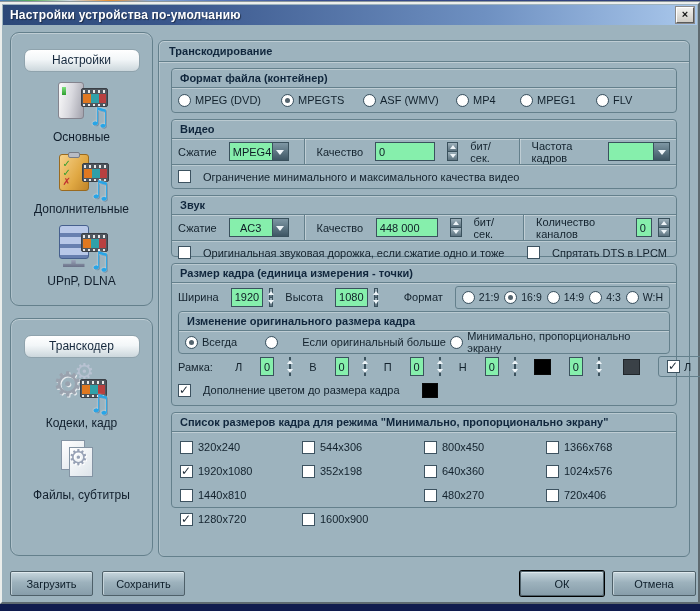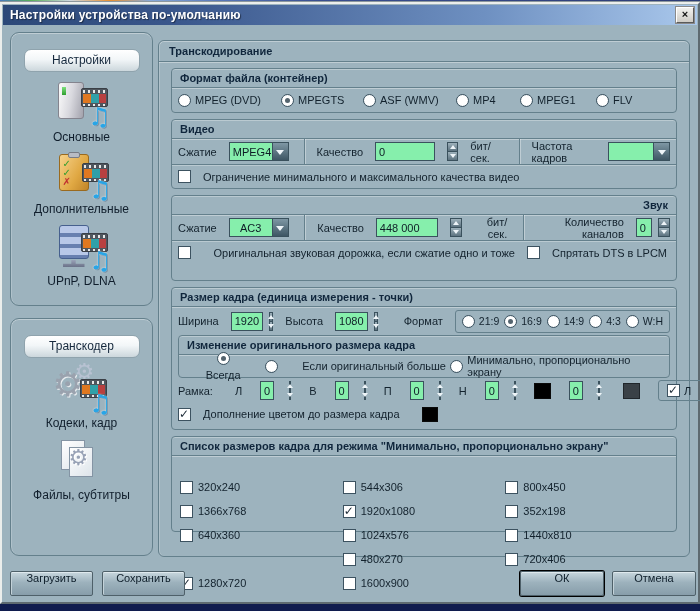--- a/index.html
+++ b/index.html
@@ -87,27 +87,27 @@
   .radio { width:13px; height:13px; border-radius:50%; background:radial-gradient(#ffffff 55%,#dfe8ec); border:1px solid #3c5260; flex:none; position:relative; }
   .radio.sel::after { content:""; position:absolute; left:3px; top:3px; width:5px; height:5px; border-radius:50%; background:#54646e; }
   .chk { width:13px; height:13px; background:#fff; border:1px solid #3c5260; flex:none; position:relative; }
   .chk.checked::after { content:"✓"; position:absolute; left:0px; top:-2px; font-size:12px; font-weight:bold; color:#1c2a36; }
   .swatch { width:17px; height:16px; border:1px solid #0a0a0a; flex:none; }
   .opt { display:flex; align-items:center; gap:4px; }
   .ratio-box { margin-left:auto; display:flex; align-items:center; gap:5px; padding:2px 6px; border:1px solid #64808c; border-radius:3px; height:23px; font-size:10.5px; }
   .sidechk-box { margin-left:auto; display:flex; align-items:center; gap:11px; padding:2px 8px; border:1px solid #64808c; border-radius:3px; height:21px; }
 
   
-  .size-grid { display:grid; grid-template-columns:repeat(3,1fr); padding:3px 8px 4px;margin-top:16px; }
+  .size-grid { display:grid; grid-template-columns:repeat(4,1fr); padding:3px 8px 4px; }
   .size-cell { display:flex; align-items:center; gap:5px; height:24px; }
 
   
   .btn3d { position:absolute; height:25px; background:linear-gradient(#c8d7de,#9db2bd 45%,#879daa);
     border:1px solid #4e6069; border-radius:2px; box-shadow:inset 0 1px 0 #dfe9ee, inset 1px 0 0 #c3d2d9;
-    display:flex; align-items:flex-start; justify-content:center; color:#0e1e2a; cursor:default; }
+    display:flex; align-items:center; justify-content:center; color:#0e1e2a; cursor:default; }
   .btn3d.default { box-shadow:0 0 0 1px #000, inset 0 1px 0 #dfe9ee; }
   .bottom-strip { position:absolute; left:0; bottom:0; width:700px; height:7px; background:#101c4e; }
 </style>
 </head>
 <body>
 
 <div class="screen">
   <div class="desktop-strip"></div>
 
   <div class="window">
@@ -224,21 +224,21 @@
             <span class="field" style="width:46px;"></span>
             <span class="combo-btn"></span>
           </span>
         </div>
         <div class="row" style="height:23px;">
           <span class="chk"></span>
           <span>Ограничение минимального и максимального качества видео</span>
         </div>
       </div>
 
-      <div class="gbox" style="height:86px;text-align:right;">
+      <div class="gbox" style="height:62px;">
         <div class="gbox-head">Звук</div>
         <div class="row" style="height:26px; border-bottom:1px solid #64808c; box-shadow:0 1px 0 rgba(255,255,255,.3);">
           <span>Сжатие</span>
           <span class="combo">
             <span class="field" style="width:44px; justify-content:center;">AC3</span>
             <span class="combo-btn"></span>
           </span>
           <span class="vsep" style="margin-left:3px;"></span>
           <span style="width:56px;">Качество</span>
           <span class="field" style="width:72px;">448 000</span>
@@ -298,21 +298,21 @@
               </span>
             <span class="opt">
                 <span class="radio"></span>
                 <span>W:H</span>
               </span>
           </span>
         </div>
         <div class="gbox" style="margin:0 6px; height:43px;">
           <div class="gbox-head">Изменение оригинального размера кадра</div>
           <div class="row" style="height:22px; gap:4px;">
-            <span class="opt" style="width:78px;flex-direction:column;">
+            <span class="opt" style="width:78px;">
                 <span class="radio sel"></span>
                 <span>Всегда</span>
               </span>
             <span class="opt" style="width:185px;gap:24px;">
                 <span class="radio"></span>
                 <span>Если оригинальный больше</span>
               </span>
             <span class="opt">
                 <span class="radio"></span>
                 <span>Минимально, пропорционально экрану</span>

